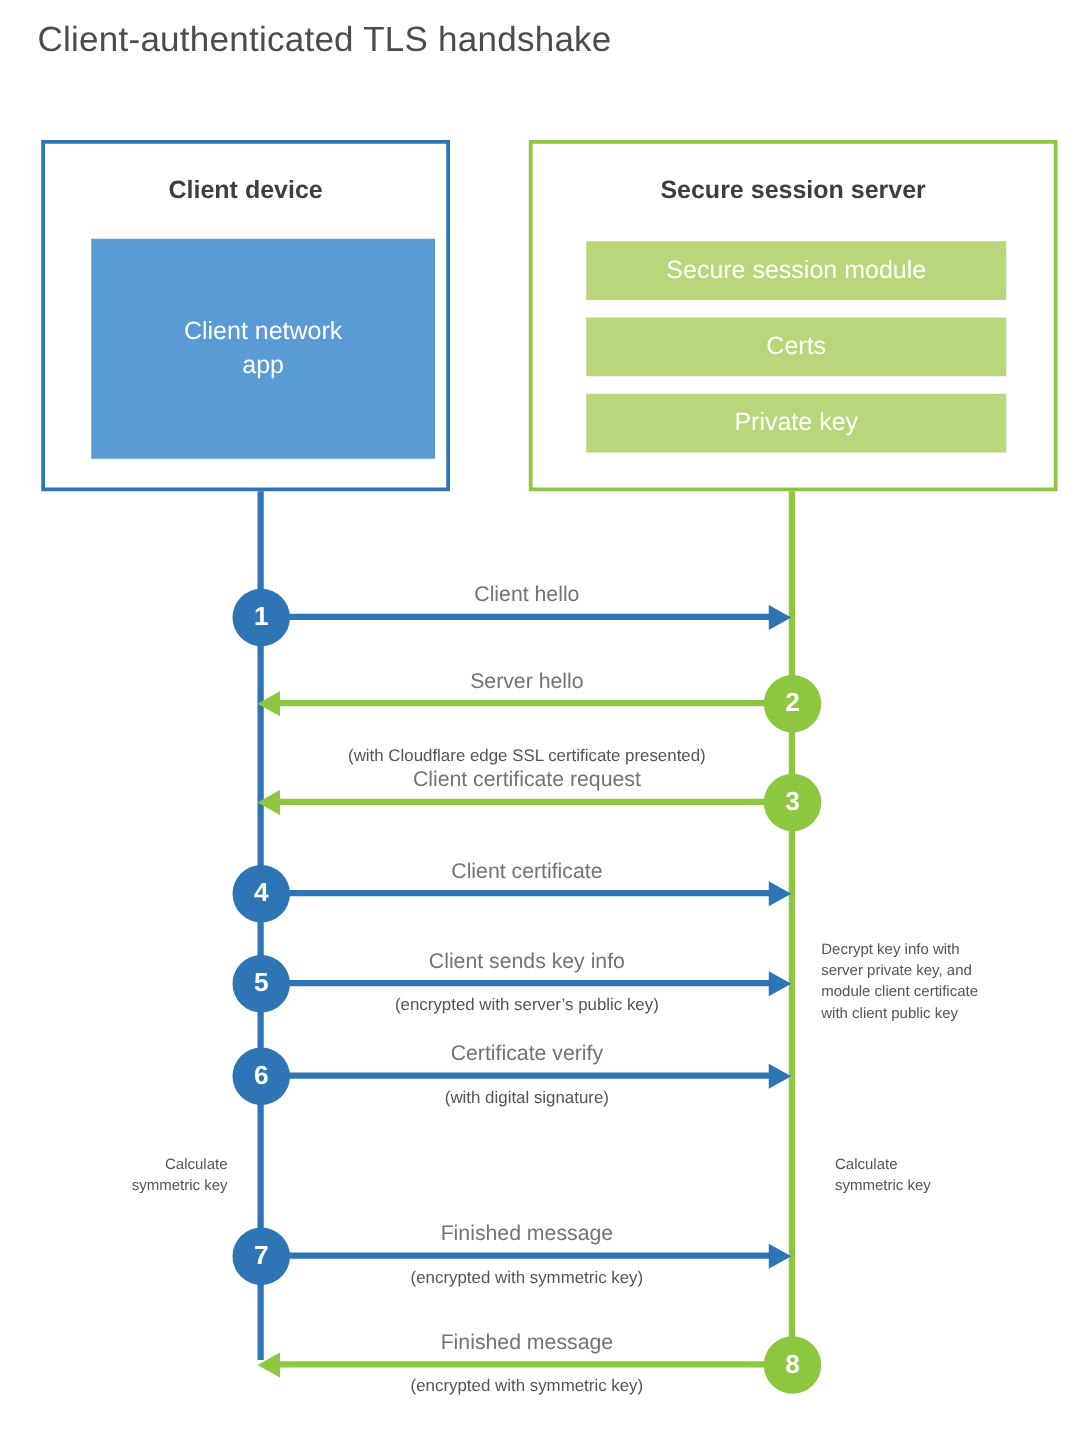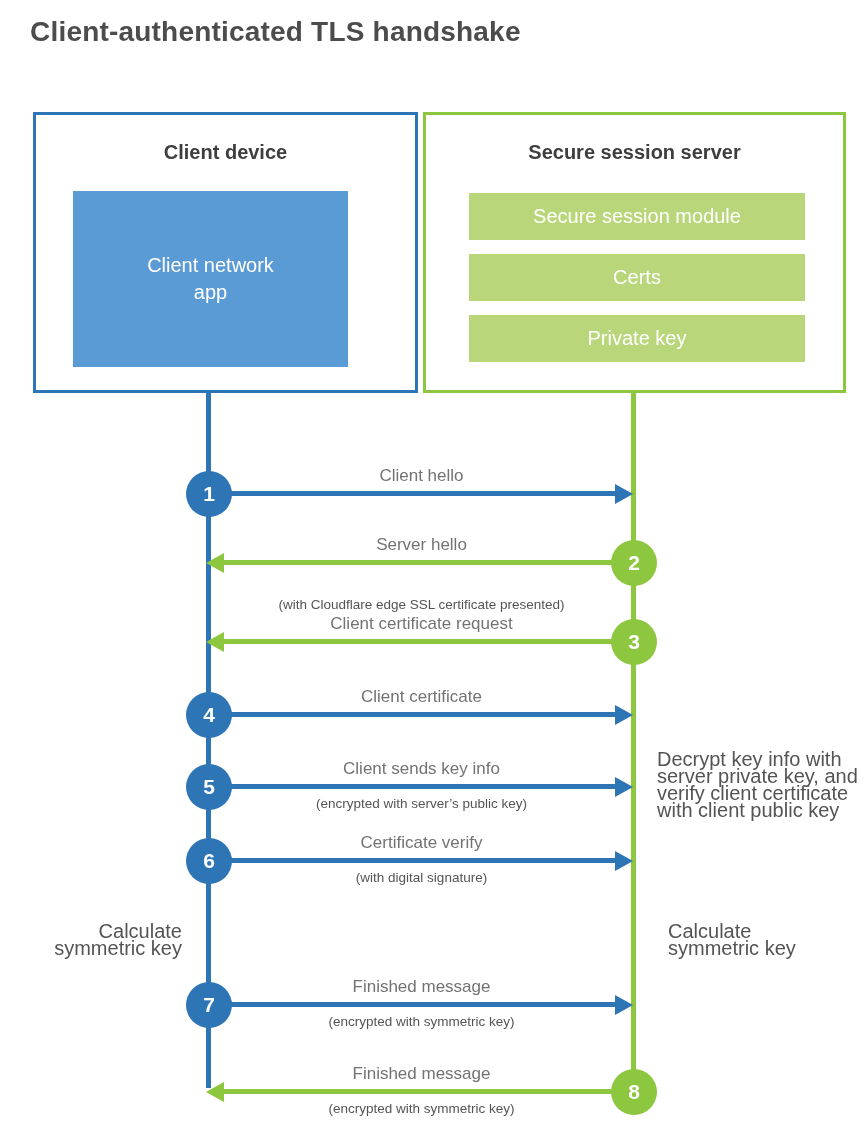--- a/index.html
+++ b/index.html
@@ -1,24 +1,24 @@
 <!DOCTYPE html>
 <html style="--blue: #2e75b6; --blue-fill: #5b9bd5; --green: #8dc63f; --green-fill: #b9d77a; --text-dark: #3e3e3e; --text-gray: #545454;"><head>
 <meta charset="utf-8">
 <style>
   html,body{margin:0;padding:0;background:#fff;}
   #canvas{
     position:relative;width:865px;height:1146px;background:#ffffff;overflow:hidden;
     font-family:"Liberation Sans","DejaVu Sans",sans-serif;
   }
   
-  .page-title{position:absolute;left:30px;top:16px;font-size:28px;font-weight:700;color:#4c4c4c;letter-spacing:.2px;}
+  .page-title{position:absolute;left:30px;top:16px;font-size:28px;font-weight:400;color:#4c4c4c;letter-spacing:.2px;}
   
   .actor-box{position:absolute;top:112px;height:281px;box-sizing:border-box;background:#fff;}
-  .client-box{left:33px;width:385px;border:3px solid var(--blue,#2e75b6);}
+  .client-box{left:33px;width:327px;border:3px solid var(--blue,#2e75b6);}
   .server-box{left:423px;width:423px;border:3px solid var(--green,#8dc63f);}
   .actor-title{position:absolute;top:26px;left:0;width:100%;text-align:center;font-size:20px;font-weight:bold;color:#3e3e3e;}
   .client-app{position:absolute;left:37px;top:76px;width:275px;height:176px;background:var(--blue-fill,#5b9bd5);
     display:flex;flex-direction:column;align-items:center;justify-content:center;color:#fff;font-size:20px;line-height:27px;}
   .server-bar{position:absolute;left:43px;width:336px;height:47px;background:var(--green-fill,#b9d77a);
     display:flex;align-items:center;justify-content:center;color:#fff;font-size:20px;}
   
   .vline{position:absolute;width:5px;}
   .vline.blue{left:206px;top:393px;height:695px;background:var(--blue,#2e75b6);}
   .vline.green{left:631px;top:393px;height:700px;background:var(--green,#8dc63f);}
@@ -29,21 +29,21 @@
   .arrowhead{position:absolute;width:0;height:0;border-top:10px solid transparent;border-bottom:10px solid transparent;}
   .arrowhead.right{left:615px;border-left:18px solid var(--blue,#2e75b6);}
   .arrowhead.left{left:206px;border-right:18px solid var(--green,#8dc63f);}
   .step-circle{position:absolute;width:46px;height:46px;border-radius:50%;color:#fff;font-weight:bold;font-size:21px;
     display:flex;align-items:center;justify-content:center;}
   .step-circle.blue{left:186px;background:var(--blue,#2e75b6);}
   .step-circle.green{left:611px;background:var(--green,#8dc63f);}
   .msg-label{position:absolute;left:209px;width:425px;text-align:center;font-size:17px;color:#737373;}
   .msg-sub{position:absolute;left:209px;width:425px;text-align:center;font-size:13.5px;color:#545454;}
   
-  .side-note{position:absolute;font-size:20px;line-height:17px;color:#545454;}
+  .side-note{position:absolute;font-size:12px;line-height:17px;color:#545454;}
   .note-decrypt{left:657px;top:751px;}
   .note-calc-left{left:40px;top:923px;width:142px;text-align:right;}
   .note-calc-right{left:668px;top:923px;text-align:left;}
 </style>
 </head>
 <body>
 
 <div id="canvas">
 
   <div class="page-title">Client-authenticated TLS handshake</div>
@@ -123,21 +123,21 @@
     <div class="msg-label" style="top:1064px;">Finished message</div>
     <div class="hline green" style="top:1089px;"></div>
     <div class="arrowhead left" style="top:1082px;"></div>
     <div class="msg-sub" style="top:1101px;">(encrypted with symmetric key)</div>
     <div class="step-circle green" style="top:1069px;">8</div>
   </div>
 
   <div class="side-note note-decrypt">
     <div>Decrypt key info with</div>
     <div>server private key, and</div>
-    <div>verify client certificate</div>
+    <div>module client certificate</div>
     <div>with client public key</div>
   </div>
 
   <div class="side-note note-calc-left">
     <div>Calculate</div>
     <div>symmetric key</div>
   </div>
 
   <div class="side-note note-calc-right">
     <div>Calculate</div>

